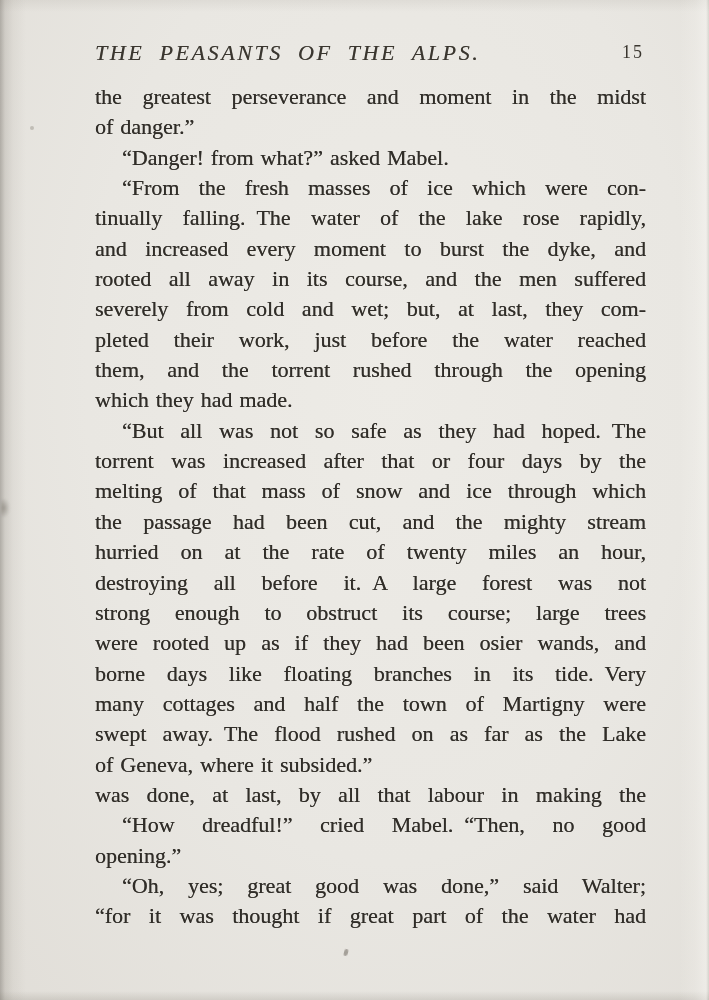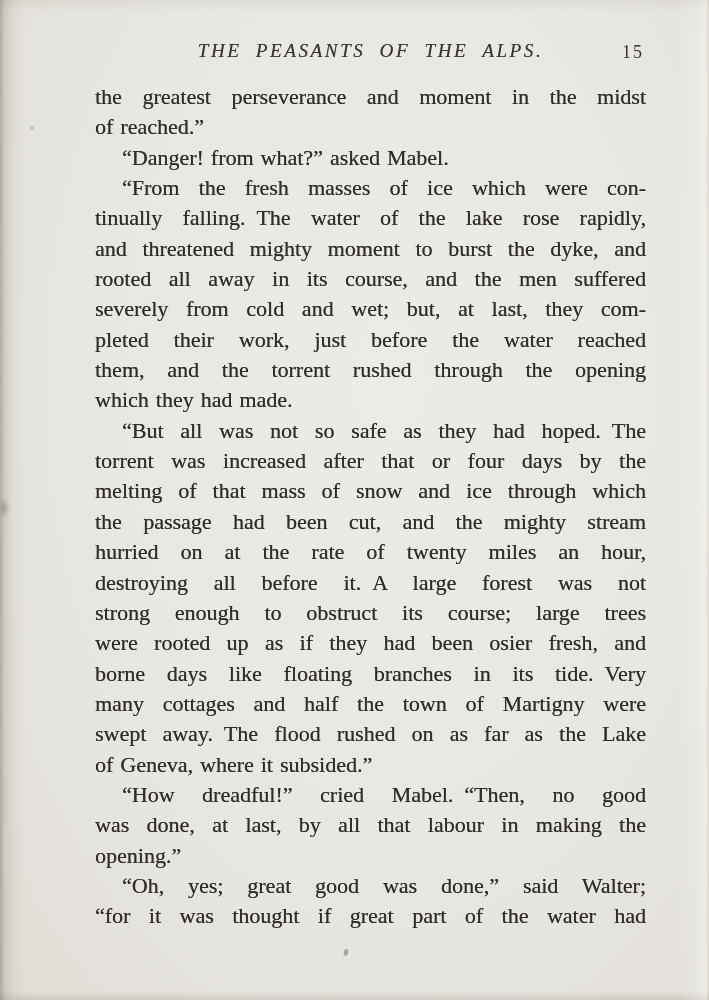--- a/index.html
+++ b/index.html
@@ -21,23 +21,22 @@
   .header {
     position: absolute;
     top: 40px;
     left: 95px;
     width: 551px;
     height: 28px;
   }
   .title {
     position: absolute;
     left: 0; right: 0;
-    text-align: center;
     font-style: italic;
-    font-size: 19px;
+    font-size: 22px;
     letter-spacing: 2.6px;
     word-spacing: 7px;
     color: #3a362f;
     text-shadow: 0.2px 0.2px 0.3px rgba(50,46,40,0.6);
   }
   .pageno {
     position: absolute;
     right: 2px;
     top: 2px;
     font-size: 18px;
@@ -76,44 +75,44 @@
 </head>
 <body>
 
 <div class="page">
   <div class="header">
     <span class="title">THE PEASANTS OF THE ALPS.</span>
     <span class="pageno">15</span>
   </div>
   <div class="body" id="body-text">
       <div class="line j">the greatest perseverance and moment in the midst</div>
-      <div class="line">of reached.”</div>
+      <div class="line">of danger.”</div>
       <div class="line ind">“Danger! from what?” asked Mabel.</div>
       <div class="line j ind">“From the fresh masses of ice which were con-</div>
       <div class="line j">tinually falling. The water of the lake rose rapidly,</div>
-      <div class="line j">and threatened mighty moment to burst the dyke, and</div>
+      <div class="line j">and increased every moment to burst the dyke, and</div>
       <div class="line j">rooted all away in its course, and the men suffered</div>
       <div class="line j">severely from cold and wet; but, at last, they com-</div>
       <div class="line j">pleted their work, just before the water reached</div>
       <div class="line j">them, and the torrent rushed through the opening</div>
       <div class="line">which they had made.</div>
       <div class="line j ind">“But all was not so safe as they had hoped. The</div>
       <div class="line j">torrent was increased after that or four days by the</div>
       <div class="line j">melting of that mass of snow and ice through which</div>
       <div class="line j">the passage had been cut, and the mighty stream</div>
       <div class="line j">hurried on at the rate of twenty miles an hour,</div>
       <div class="line j">destroying all before it. A large forest was not</div>
       <div class="line j">strong enough to obstruct its course; large trees</div>
-      <div class="line j">were rooted up as if they had been osier fresh, and</div>
+      <div class="line j">were rooted up as if they had been osier wands, and</div>
       <div class="line j">borne days like floating branches in its tide. Very</div>
       <div class="line j">many cottages and half the town of Martigny were</div>
       <div class="line j">swept away. The flood rushed on as far as the Lake</div>
       <div class="line">of Geneva, where it subsided.”</div>
+      <div class="line j">was done, at last, by all that labour in making the</div>
       <div class="line j ind">“How dreadful!” cried Mabel. “Then, no good</div>
-      <div class="line j">was done, at last, by all that labour in making the</div>
       <div class="line">opening.”</div>
       <div class="line j ind">“Oh, yes; great good was done,” said Walter;</div>
       <div class="line j">“for it was thought if great part of the water had</div>
     </div>
   <div class="artifact smudge"></div>
   <div class="artifact speck-1"></div>
   <div class="artifact speck-2"></div>
 </div>
 
 </body></html>

